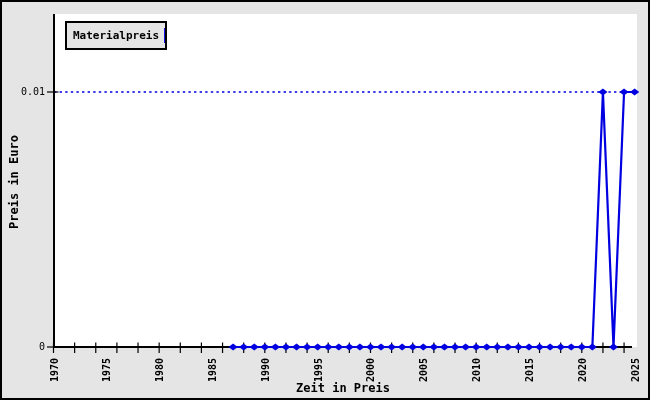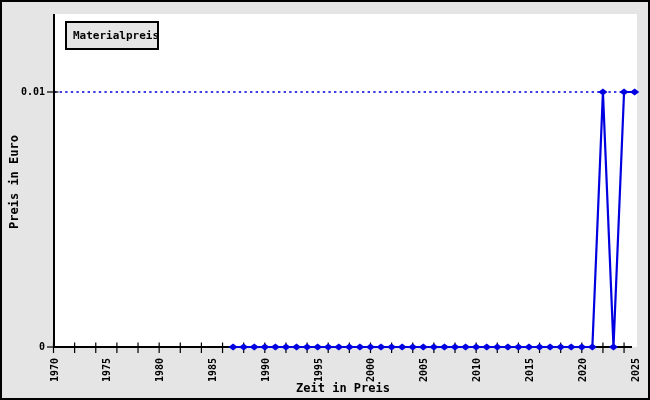--- a/index.html
+++ b/index.html
@@ -25,31 +25,31 @@
     transform:translate(-50%,-50%) rotate(-90deg);
     font-size:12px;font-weight:bold;white-space:nowrap;
   }
   .xlabel{
     position:absolute;left:343px;top:388px;
     transform:translate(-50%,-50%);
     font-size:12px;font-weight:bold;white-space:nowrap;
   }
   .ytick{
     position:absolute;left:0;width:45px;text-align:right;
-    font-size:10px;font-weight:bold;
+    font-size:10px;font-weight:normal;
   }
   .ytick-001{top:86px;}
   .ytick-0{top:341px;}
   .xlab{
     position:absolute;top:370px;
     transform:translate(-50%,-50%) rotate(-90deg);
     font-size:10px;font-weight:bold;white-space:nowrap;
   }
   .legend{
-    position:absolute;left:65px;top:21px;width:94px;height:29px;
+    position:absolute;left:65px;top:21px;width:102px;height:29px;
     box-sizing:border-box;border:2px solid #000;background:#e5e5e5;
     display:flex;align-items:center;padding-left:6px;
   }
   .legend-text{font-size:11px;font-weight:bold;white-space:nowrap;}
   .swatch{display:inline-block;width:8px;height:15px;margin-left:5px;}
 </style>
 </head>
 <body>
 
 <div class="canvas">

